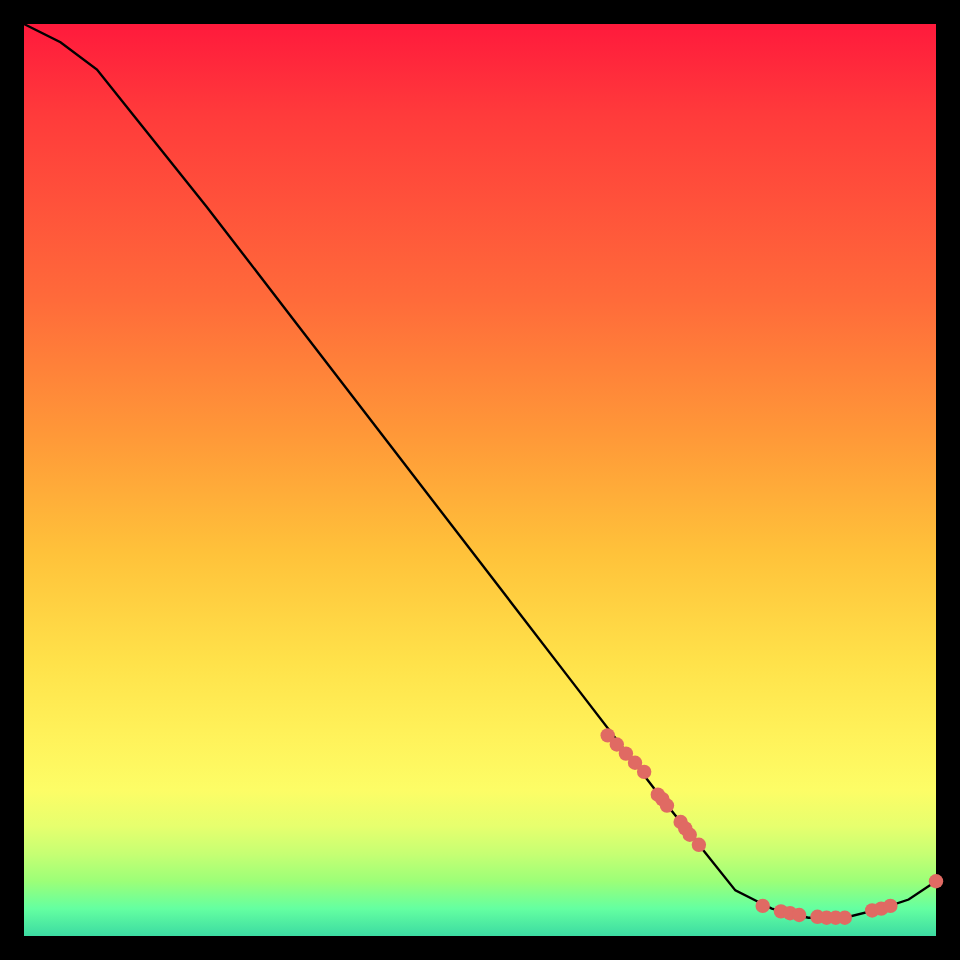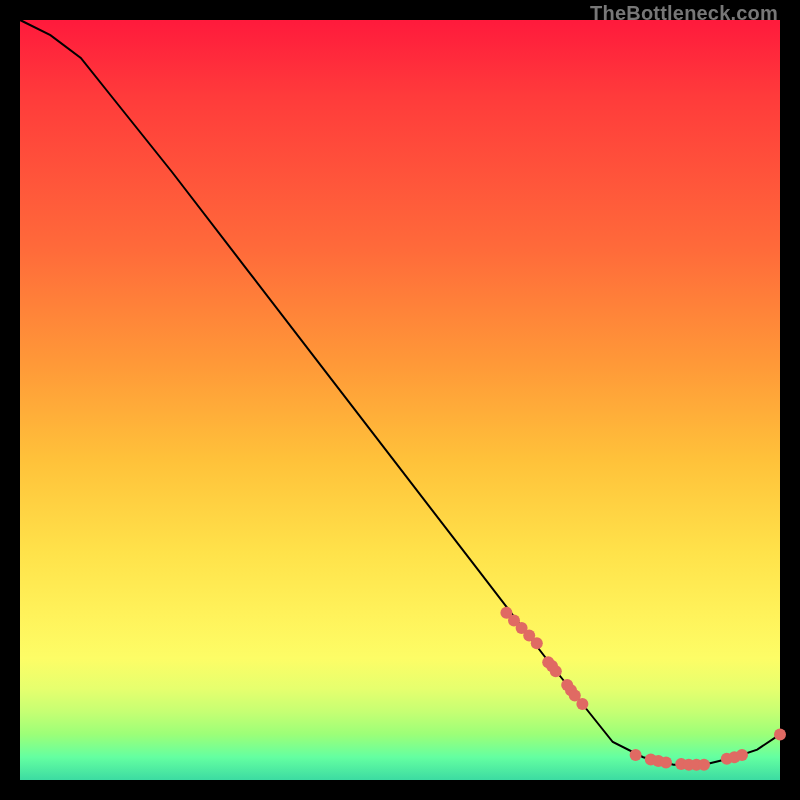--- a/index.html
+++ b/index.html
@@ -87,14 +87,13 @@
           <circle cx="668.8" cy="744.8" r="6" fill="#e06a63"></circle>
           <circle cx="676.4" cy="744.8" r="6" fill="#e06a63"></circle>
           <circle cx="684.0" cy="744.8" r="6" fill="#e06a63"></circle>
           <circle cx="706.8" cy="738.7" r="6" fill="#e06a63"></circle>
           <circle cx="714.4" cy="737.2" r="6" fill="#e06a63"></circle>
           <circle cx="722.0" cy="734.9" r="6" fill="#e06a63"></circle>
           <circle cx="760.0" cy="714.4" r="6" fill="#e06a63"></circle>
         </g>
     </svg>
   </div>
-  <div class="watermark">TheBottleneck.com</div>
 </div>
 
 </body></html>

